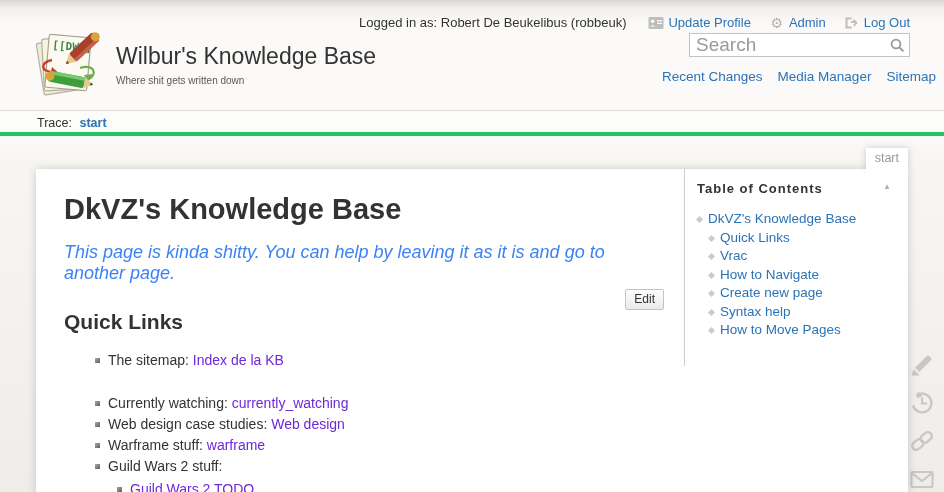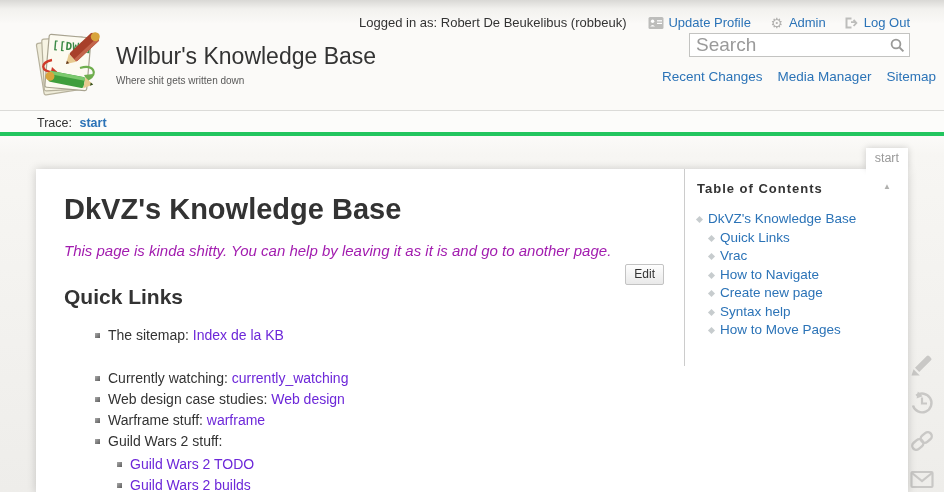--- a/index.html
+++ b/index.html
@@ -56,21 +56,21 @@
   }
   .page-tab::after { content:""; position:absolute; left:0; right:0; bottom:-8px; height:8px; background:#fff; }
 
   .content-row { margin:0 36px; position:relative; z-index:1; }
   .content-box {
     background:#fff; box-shadow:0 0 9px rgba(0,0,0,.18);
     height:324px; overflow:hidden; display:flex; align-items:stretch;
   }
   .main-col { flex:1; padding:0 20px 0 28px; min-width:0; }
   .main-col h1 { font-size:29px; font-weight:bold; color:#333; margin-top:25px; line-height:1.05; }
-  .intro { margin-top:18px; font-style:italic; font-size:15px; color:#a21caf; }
+  .intro { margin-top:18px; font-style:italic; font-size:18px; color:#3b82f6; }
   .edit-row { text-align:right; margin-top:5px; height:20px; }
   .edit-btn {
     display:inline-block; font-size:12px; color:#333; background:linear-gradient(#fefefe,#e9e9e9);
     border:1px solid #c3c3c3; border-radius:2px; padding:2px 8px 3px; cursor:pointer;
     font-family:"Liberation Sans",sans-serif;
   }
   .main-col h2 { font-size:21px; font-weight:bold; color:#333; margin-top:1px; }
 
   ul.wiki { list-style:none; margin-top:15px; padding-left:31px; font-size:14px; }
   ul.wiki.second { margin-top:22px; }

